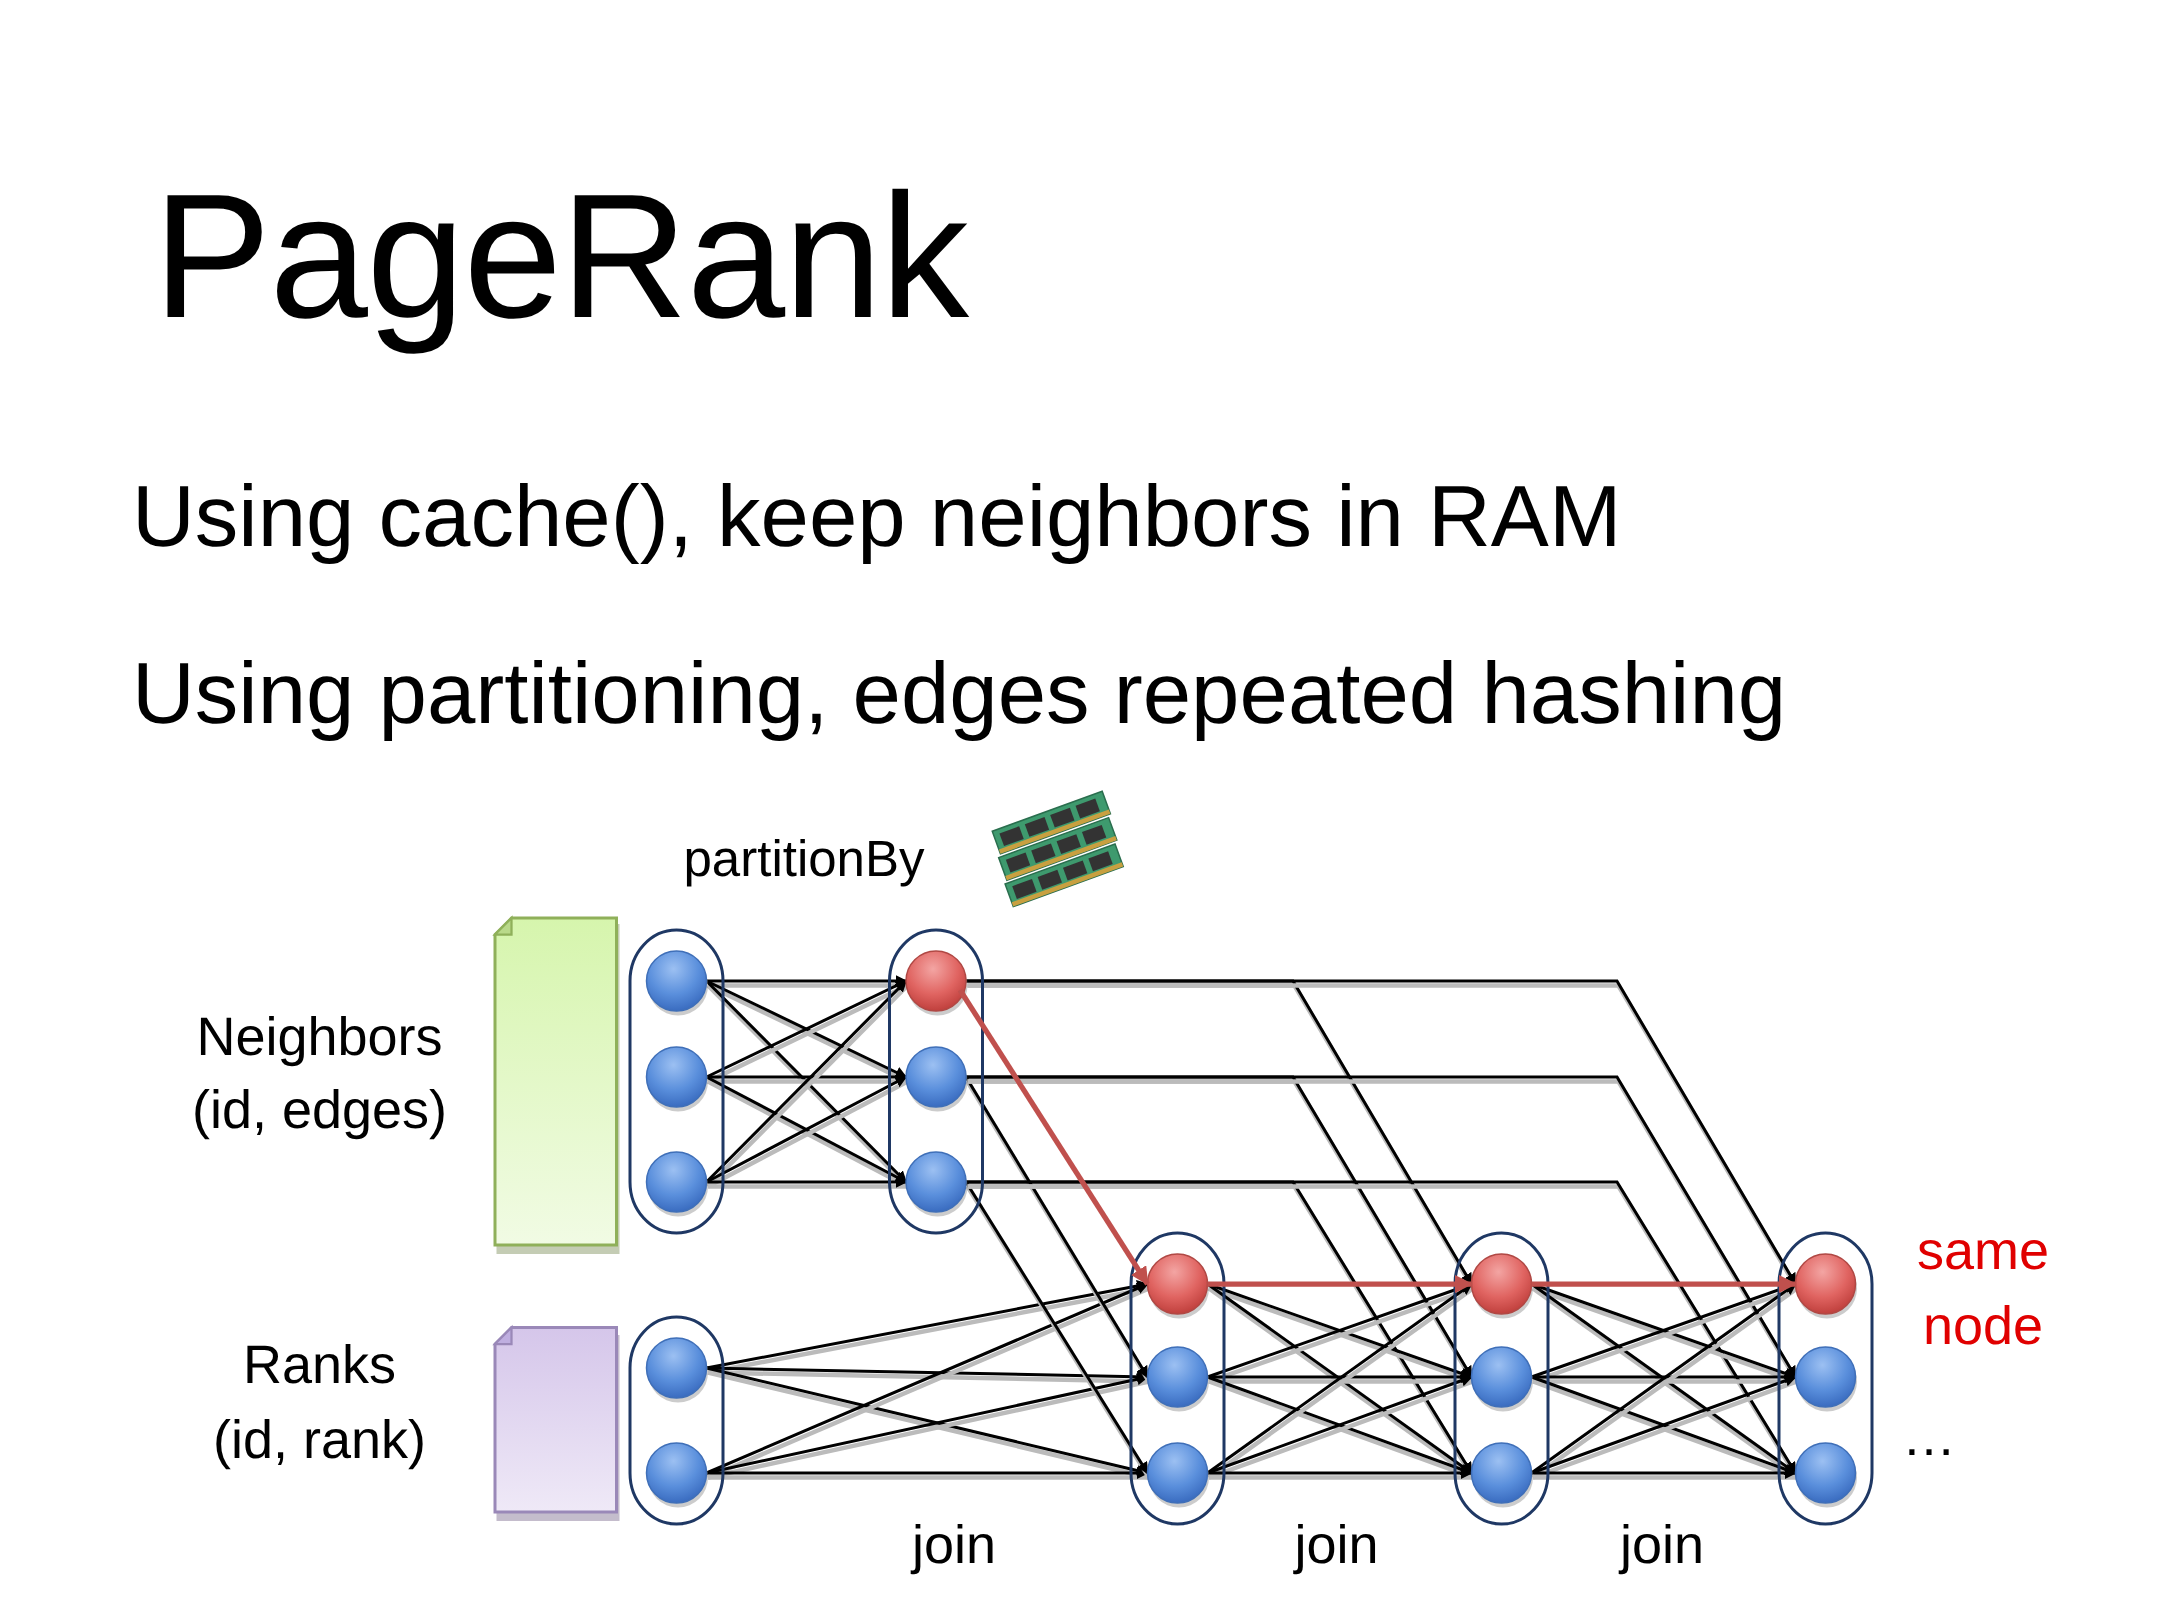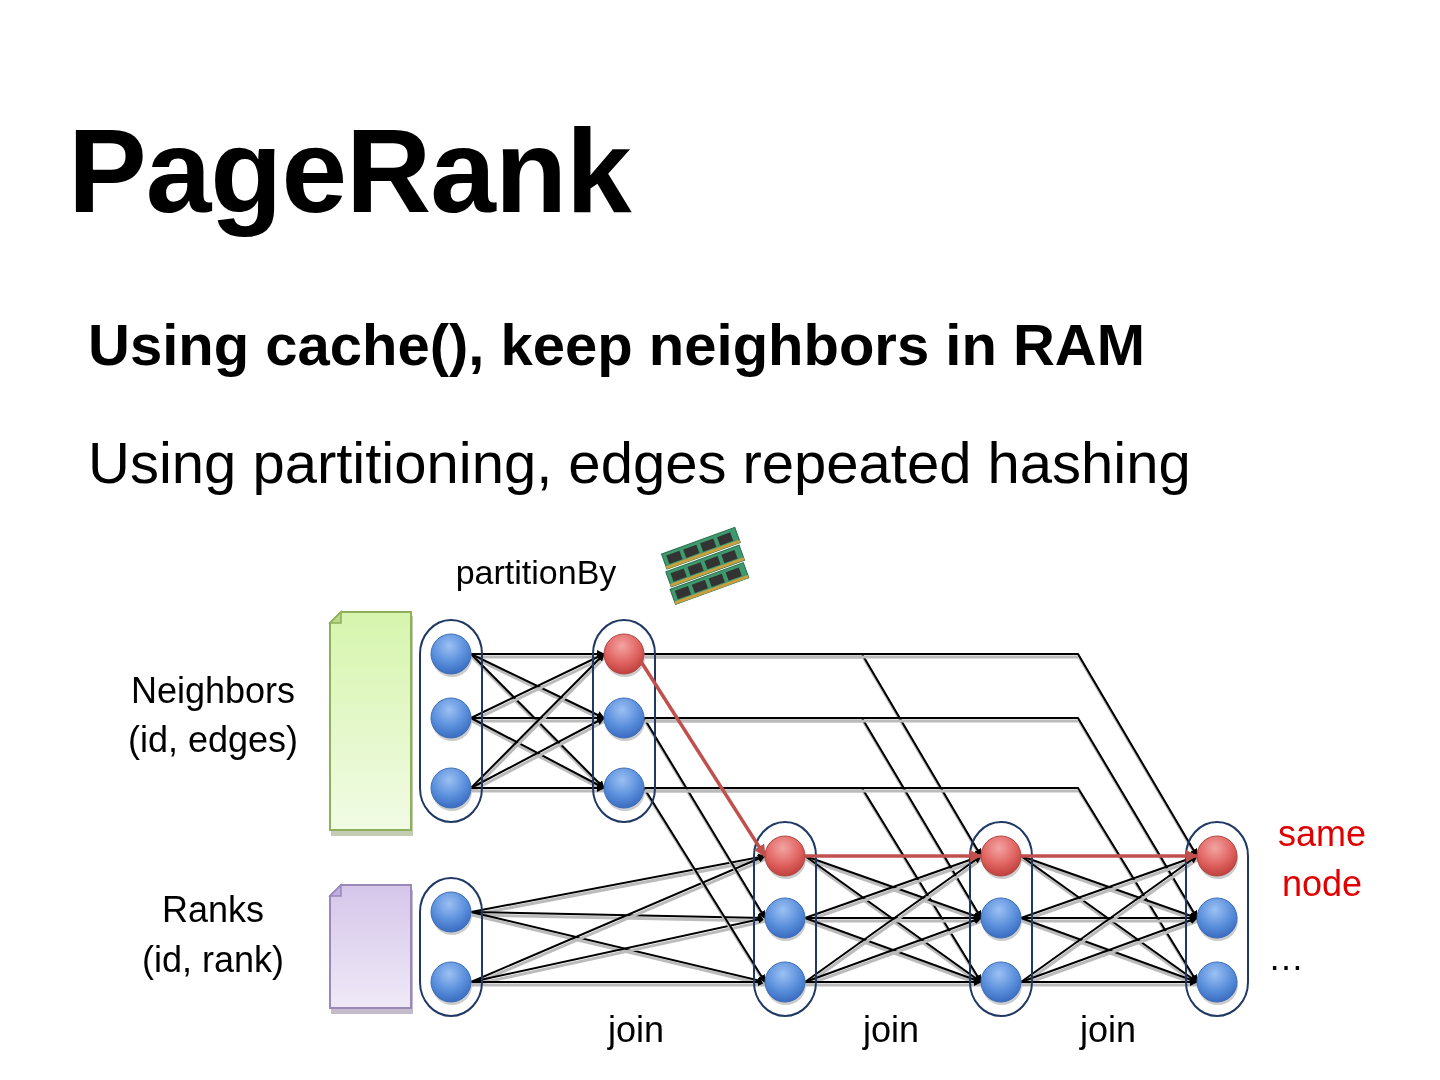--- a/index.html
+++ b/index.html
@@ -1,19 +1,19 @@
 <!DOCTYPE html>
 <html><head>
 <meta charset="utf-8">
 <style>
   html, body { margin: 0; padding: 0; background: #ffffff; }
   body { width: 1440px; height: 1080px; position: relative; overflow: hidden; font-family: "Liberation Sans", "DejaVu Sans", sans-serif; color: #000; }
-  .title { position: absolute; left: 68px; top: 112px; font-size: 118px; font-weight: bold; letter-spacing: -1px; line-height: 1; }
+  .title { position: absolute; left: 102px; top: 112px; font-size: 118px; font-weight: normal; letter-spacing: -1px; line-height: 1; }
   .bullet { position: absolute; left: 88px; font-size: 58px; line-height: 1; }
-  .b1 { top: 316px; font-weight: bold; }
+  .b1 { top: 316px; }
   .b2 { top: 434px; }
   svg#diagram { position: absolute; left: 0; top: 0; }
   .lbl { font-family: "Liberation Sans", "DejaVu Sans", sans-serif; }
 </style>
 </head>
 <body>
 
 <div class="title">PageRank</div>
 <div class="bullet b1">Using cache(), keep neighbors in RAM</div>
 <div class="bullet b2">Using partitioning, edges repeated hashing</div>

